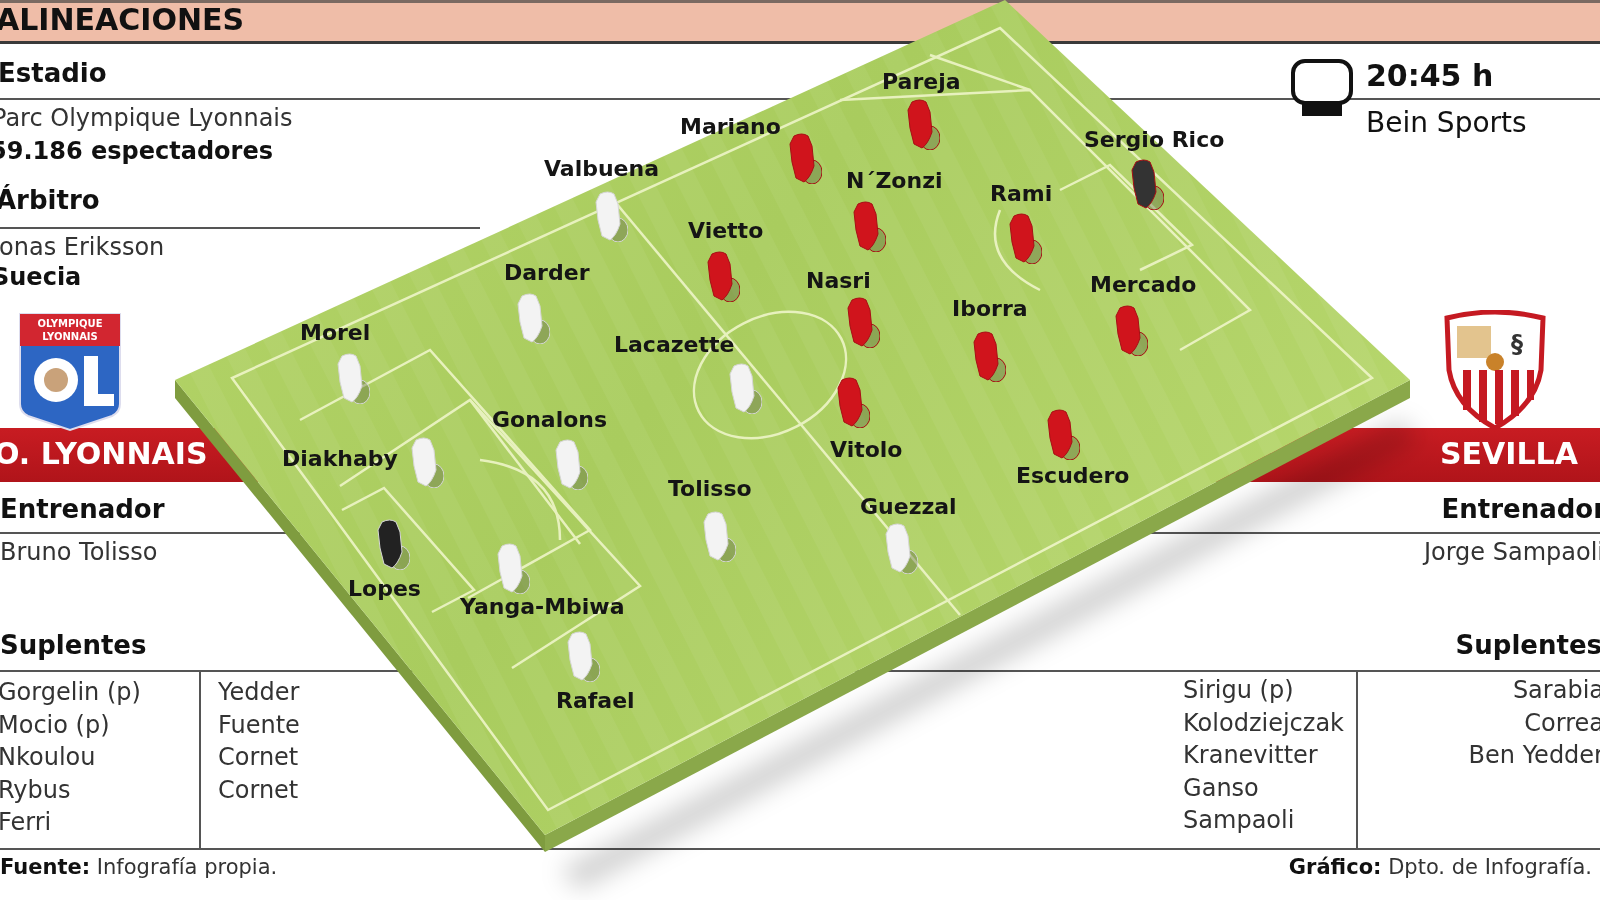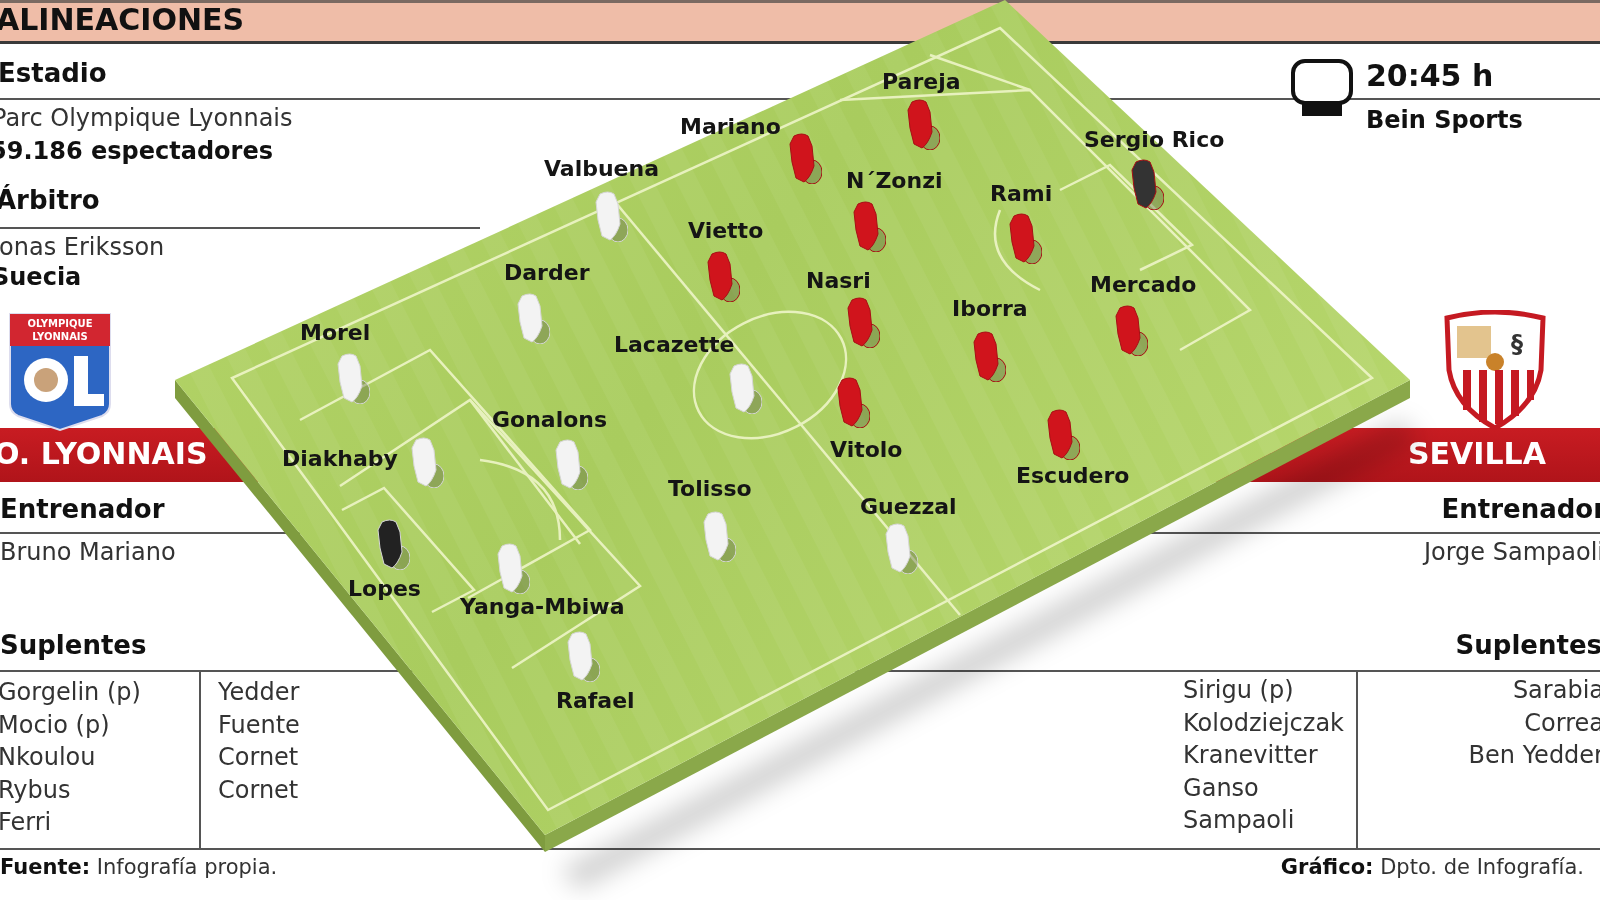--- a/index.html
+++ b/index.html
@@ -36,28 +36,28 @@
 <div class="abs txt" style="left:-8px;top:233px;">Jonas Eriksson</div>
 <div class="abs txt-bold" style="left:-8px;top:263px;">Suecia</div>
 
 <div class="abs" style="left:1290px;top:58px;width:64px;height:62px;">
   <svg width="64" height="62" viewBox="0 0 64 62">
     <rect x="3" y="3" width="58" height="42" rx="12" ry="12" fill="#fff" stroke="#111" stroke-width="4"></rect>
     <rect x="12" y="46" width="40" height="12" fill="#111"></rect>
   </svg>
 </div>
 <div class="abs" style="left:1366px;top:58px;font-size:30px;font-weight:bold;color:#111;">20:45 h</div>
-<div class="abs" style="left:1366px;top:106px;font-size:24px;font-weight:bold;color:#111;">Bein Sports</div>
+<div class="abs" style="left:1366px;top:106px;font-size:28px;font-weight:normal;color:#111;">Bein Sports</div>
 
 <div class="abs team-bar" style="left:0;top:428px;width:260px;"></div>
 <div class="abs team-name" style="left:-6px;top:436px;">O. LYONNAIS</div>
 <div class="abs team-bar" style="left:1200px;top:428px;width:400px;"></div>
-<div class="abs team-name" style="left:1408px;top:436px;">SEVILLA</div>
-
-<div class="abs" style="left:8px;top:312px;width:104px;height:120px;">
+<div class="abs team-name" style="left:1440px;top:436px;">SEVILLA</div>
+
+<div class="abs" style="left:18px;top:312px;width:104px;height:120px;">
   <svg width="104" height="120" viewBox="0 0 104 120">
     <path d="M2,2 H102 V92 Q102,100 94,104 L52,118 L10,104 Q2,100 2,92 Z" fill="#2d66c3" stroke="#dde" stroke-width="2"></path>
     <rect x="2" y="2" width="100" height="32" fill="#d22630"></rect>
     <text x="52" y="15" font-size="10" fill="#fff" text-anchor="middle" font-weight="bold">OLYMPIQUE</text>
     <text x="52" y="28" font-size="10" fill="#fff" text-anchor="middle" font-weight="bold">LYONNAIS</text>
     <circle cx="38" cy="68" r="22" fill="#fff"></circle>
     <circle cx="38" cy="68" r="12" fill="#c9a27a"></circle>
     <path d="M66,44 H80 V82 H96 V94 H66 Z" fill="#fff"></path>
   </svg>
 </div>
@@ -71,21 +71,21 @@
     <rect x="20" y="60" width="8" height="40" fill="#c51a22"></rect>
     <rect x="36" y="60" width="8" height="52" fill="#c51a22"></rect>
     <rect x="52" y="60" width="8" height="54" fill="#c51a22"></rect>
     <rect x="68" y="60" width="8" height="46" fill="#c51a22"></rect>
     <rect x="84" y="60" width="7" height="30" fill="#c51a22"></rect>
   </svg>
 </div>
 
 <div class="abs lbl-bold" style="left:0;top:494px;">Entrenador</div>
 <div class="abs hline" style="left:0;top:532px;width:300px;"></div>
-<div class="abs txt" style="left:0;top:538px;">Bruno Mariano</div>
+<div class="abs txt" style="left:0;top:538px;">Bruno Tolisso</div>
 
 <div class="abs lbl-bold" style="right:-6px;top:494px;text-align:right;">Entrenador</div>
 <div class="abs hline" style="left:1130px;top:532px;width:470px;"></div>
 <div class="abs txt" style="right:-4px;top:538px;text-align:right;">Jorge Sampaoli</div>
 
 <div class="abs lbl-bold" style="left:0;top:630px;">Suplentes</div>
 <div class="abs lbl-bold" style="right:-2px;top:630px;text-align:right;">Suplentes</div>
 <div class="abs hline" style="left:0;top:670px;width:1600px;"></div>
 <div class="abs hline" style="left:0;top:848px;width:1600px;"></div>
 <div class="abs vline" style="left:199px;top:670px;height:178px;"></div>
@@ -114,21 +114,21 @@
 </div>
 <div class="abs sub-list" style="right:-4px;top:674px;text-align:right;">
   <div>Sarabia</div>
   <div>Correa</div>
   <div>Ben Yedder</div>
 </div>
 
 <div class="abs footer" style="left:0;top:855px;">
   <b>Fuente:</b> <span>Infografía propia.</span>
 </div>
-<div class="abs footer" style="right:16px;top:855px;text-align:right;">
+<div class="abs footer" style="right:8px;top:855px;text-align:right;">
   <b>Gráfico:</b> <span>Dpto. de Infografía.</span>
 </div>
 
 <svg class="abs" style="left:0;top:0;" width="1600" height="900" viewBox="0 0 1600 900">
   <defs>
     <filter id="sh" x="-20%" y="-20%" width="140%" height="140%">
       <feGaussianBlur stdDeviation="12"></feGaussianBlur>
     </filter>
     <linearGradient id="grass" x1="0" y1="0" x2="1" y2="0.5">
       <stop offset="0" stop-color="#b4d468"></stop>

